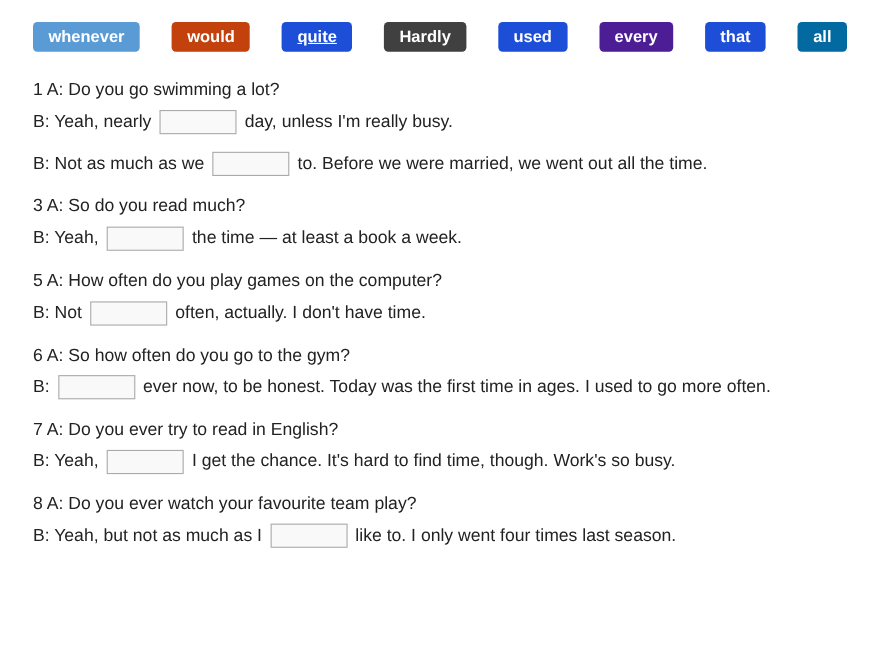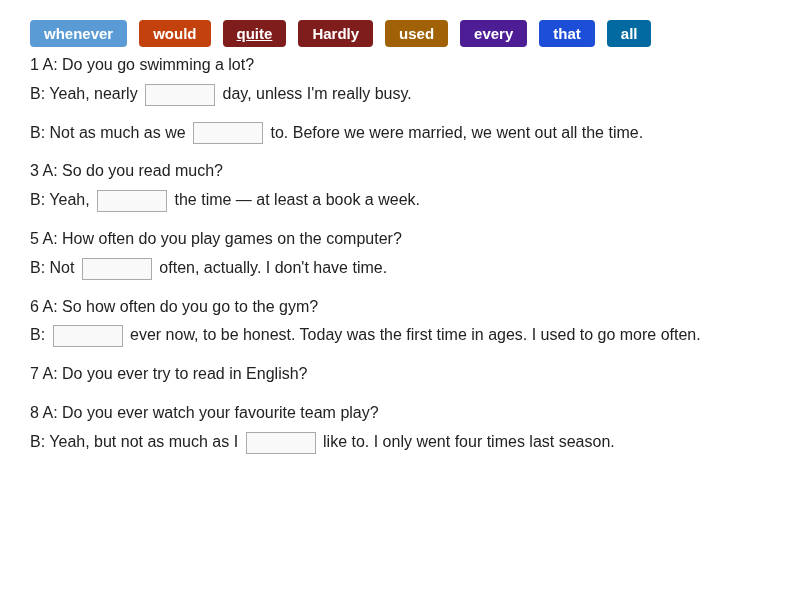--- a/index.html
+++ b/index.html
@@ -8,23 +8,23 @@
       font-family: Arial, sans-serif;
       font-size: 16px;
       color: #222;
       width: 800px;
       min-height: 600px;
       padding: 20px 30px;
     }
     .word-bank {
       display: flex;
       flex-wrap: wrap;
-      gap: 12px;
-      margin-bottom: 4px;
-      justify-content: flex-start;
+      gap: 0;
+      margin-bottom: 21px;
+      justify-content: space-between;
     }
     .word-tag {
       padding: 5px 14px;
       border-radius: 4px;
       color: #fff;
       font-size: 15px;
       font-weight: bold;
       cursor: pointer;
       user-select: none;
     }
@@ -47,23 +47,23 @@
       vertical-align: middle;
       margin: 0 3px;
     }
   </style>
 </head>
 <body>
 
 <div class="word-bank">
 <span class="word-tag" style="background-color: rgb(91, 155, 213);">whenever</span>
     <span class="word-tag" style="background-color: #c2410c;">would</span>
-    <span class="word-tag" style="background-color: #7f1d1d; text-decoration: underline;">quite</span>
-    <span class="word-tag" style="background-color: #7f1d1d;">Hardly</span>
-    <span class="word-tag" style="background-color: #a16207;">used</span>
+    <span class="word-tag" style="background-color: #1d4ed8; text-decoration: underline;">quite</span>
+    <span class="word-tag" style="background-color: #404040;">Hardly</span>
+    <span class="word-tag" style="background-color: #1d4ed8;">used</span>
     <span class="word-tag" style="background-color: #4c1d95;">every</span>
     <span class="word-tag" style="background-color: #1d4ed8;">that</span>
     <span class="word-tag" style="background-color: #0369a1;">all</span>
   </div>
 
 <div class="qa-list">
 <div class="qa-block">
       <span class="question">1 A: Do you go swimming a lot?</span>
       <span class="answer">B: Yeah, nearly <span class="blank"></span> day, unless I'm really busy.</span>
     </div>
@@ -77,18 +77,19 @@
     <div class="qa-block">
       <span class="question">5 A: How often do you play games on the computer?</span>
       <span class="answer">B: Not <span class="blank"></span> often, actually. I don't have time.</span>
     </div>
     <div class="qa-block">
       <span class="question">6 A: So how often do you go to the gym?</span>
       <span class="answer">B: <span class="blank"></span> ever now, to be honest. Today was the first time in ages. I used to go more often.</span>
     </div>
     <div class="qa-block">
       <span class="question">7 A: Do you ever try to read in English?</span>
+      <span class="answer">B: Yeah, <span class="blank"></span> I get the chance. It's hard to find time, though. Work's so busy.</span>
     </div>
     <div class="qa-block">
       <span class="question">8 A: Do you ever watch your favourite team play?</span>
       <span class="answer">B: Yeah, but not as much as I <span class="blank"></span> like to. I only went four times last season.</span>
     </div>
   </div>
 
 </body></html>

